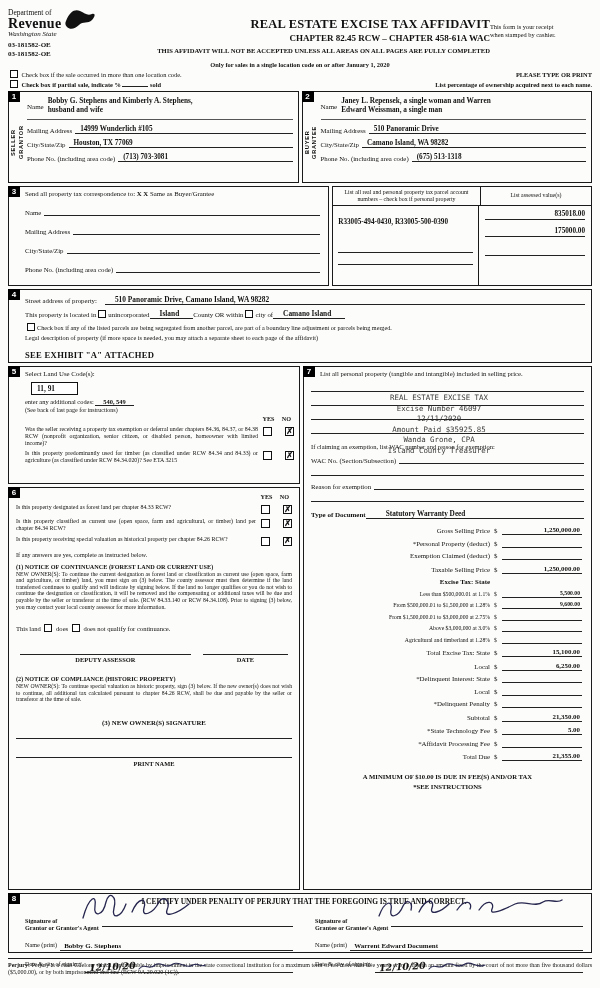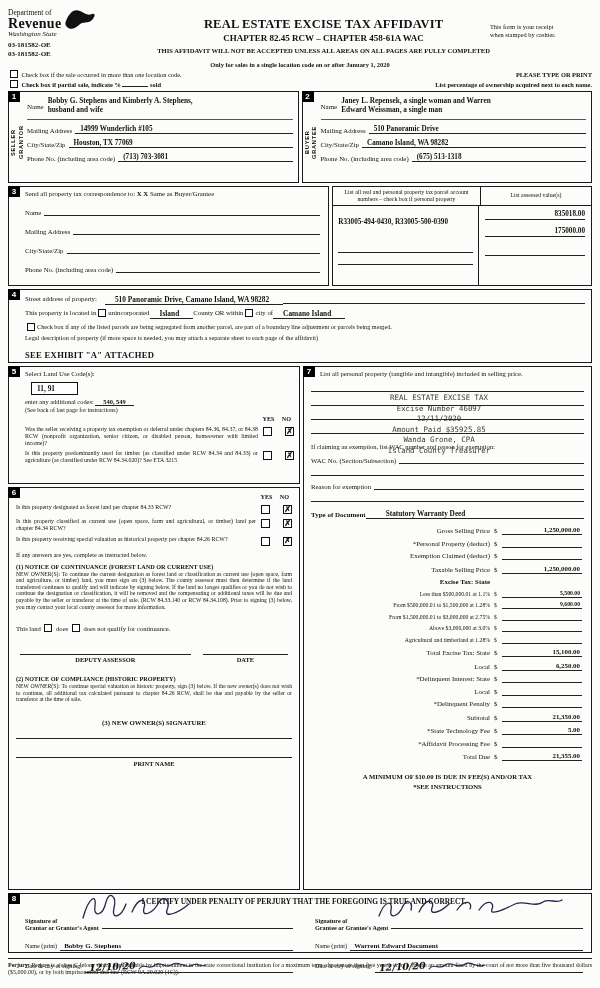--- a/index.html
+++ b/index.html
@@ -14,21 +14,21 @@
   .cb{display:inline-flex;width:8px;height:8px;border:1px solid #111;align-items:center;justify-content:center;
       font-size:8px;font-weight:bold;line-height:8px;vertical-align:-1px;margin:0 2px;background:#fff}
   
   .hdr{display:flex}
   .hdr-left{width:152px}
   .logo-row{display:flex;gap:3px;align-items:flex-start}
   .dept{font-size:7.5px}
   .rev{font-size:14px;font-weight:bold;letter-spacing:.3px;line-height:13px}
   .wa{font-size:7px;font-style:italic}
   .form-nos{font-size:7px;font-weight:bold;line-height:9px;margin-top:3px}
-  .hdr-center{flex:1;text-align:center}
+  .hdr-center{flex:1;text-align:right}
   .title{font-size:12.5px;font-weight:bold;margin-top:9px;letter-spacing:.2px}
   .chapter{font-size:9px;font-weight:bold;margin-top:1px}
   .warning{font-size:6.6px;font-weight:bold;margin-top:4px;white-space:nowrap}
   .hdr-right{width:104px;font-size:6.4px;line-height:8px;padding-top:15px}
   .onlyfor{text-align:center;font-size:6.4px;font-weight:bold;margin-top:2px}
   .hrow{display:flex;justify-content:space-between;align-items:flex-end;font-size:6.4px;margin-top:2px}
   .pct-line{width:26px;display:inline-block;border-bottom:1px solid #222;height:7px}
   
   .party-row{display:flex;gap:3px;margin-top:3px}
   .party{flex:1;height:92px;padding:2px 5px 2px 18px}
@@ -49,21 +49,21 @@
   .s3r-hdr{display:flex;border-bottom:1px solid #1a1a1a;font-size:5.9px;line-height:6.8px;text-align:center}
   .s3r-hdr .c1{flex:1.35;padding:2px 3px;border-right:1px solid #1a1a1a}
   .s3r-hdr .c2{flex:1;padding:2px 3px;display:flex;align-items:center;justify-content:center}
   .s3r-body{flex:1;display:flex}
   .c1b{flex:1.35;border-right:1px solid #1a1a1a;padding:12px 5px 0;font-weight:bold;font-size:7.2px;line-height:9px}
   .c2b{flex:1;padding:4px 6px 0;font-size:7.2px;font-weight:bold;text-align:right}
   .c2b .av{border-bottom:1px solid #222;padding-bottom:1px;margin-bottom:7px}
   .rule-sp{border-bottom:1px solid #222;height:12px}
   
   .sec4{margin-top:3px;height:74px;padding:3px 6px 0 16px;font-size:6.8px}
-  .s4row{display:flex;align-items:flex-start;margin-top:2px}
+  .s4row{display:flex;align-items:center;margin-top:2px}
   .s4row .fillv{border-bottom:1px solid #222;font-weight:bold;font-size:7.4px;padding:0 14px 0 10px}
   .exhibit{font-size:8.6px;font-weight:bold;margin-top:9px;letter-spacing:.3px}
   
   .cols{display:flex;gap:3px;margin-top:3px;height:524px}
   .colL{width:50%;display:flex;flex-direction:column;gap:3px}
   .sec5{height:118px;padding:3px 5px 0 16px}
   .sec6{flex:1;padding:3px 7px 0 7px}
   .colR{flex:1}
   .sec7{height:524px;padding:3px 7px 0 7px}
   .luc-lbl{font-size:6.8px}
@@ -107,21 +107,21 @@
   .fee-row.sm{font-size:5.7px;line-height:8px;margin-top:2.5px}
   .fee-row.subhdr .fee-value{border:none}
   .fee-row.subhdr .fee-label{font-weight:bold}
   .minnote{font-size:6.7px;font-weight:bold;text-align:center;margin-top:12px}
   .seeinstr{font-size:6.7px;font-weight:bold;text-align:center;margin-top:3px}
   
   .sec8{margin-top:3px;height:60px;padding:3px 8px 0 16px}
   .certify{text-align:center;font-size:7.4px;font-weight:bold}
   .s8row{display:flex;gap:22px;margin-top:2px}
   .s8half{flex:1;position:relative}
-  .srow{display:flex;font-size:6.2px;align-items:center;margin-top:10px}
+  .srow{display:flex;font-size:6.2px;align-items:flex-start;margin-top:10px}
   .srow .lbl2{line-height:6.8px;font-weight:bold;white-space:nowrap;padding-right:3px}
   .srow .fill{flex:1;border-bottom:1px solid #222;min-height:9px;padding-left:4px;font-weight:bold;font-size:7px}
   .hand{font-family:"DejaVu Serif",serif;font-style:italic;font-weight:bold;font-size:9.5px;display:inline-block;transform:rotate(-3deg)}
   .scrib{position:absolute;z-index:4;pointer-events:none}
   
   .perjury{font-size:6px;line-height:7.2px;text-align:justify;margin-top:5px;border-top:1px solid #1a1a1a;padding-top:3px}
 </style>
 </head>
 <body>
 

